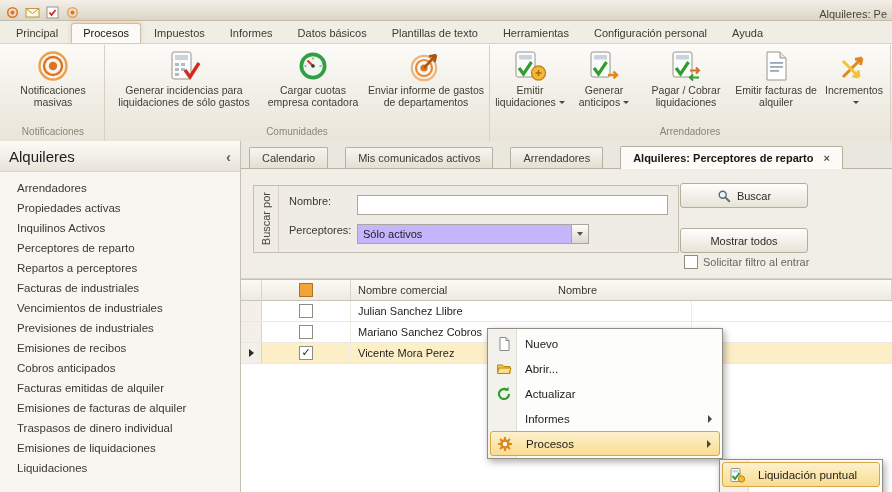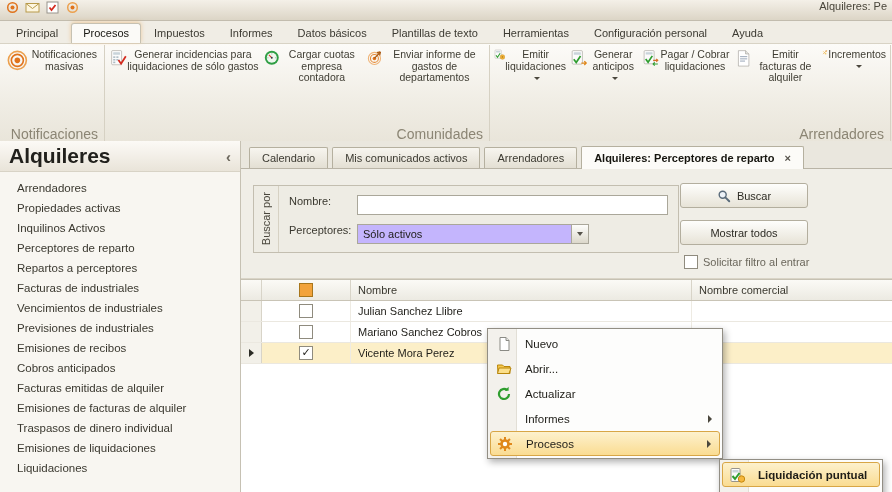--- a/index.html
+++ b/index.html
@@ -3,64 +3,64 @@
 <meta charset="utf-8">
 <style>
   html,body{margin:0;padding:0}
   body{width:892px;height:492px;position:relative;overflow:hidden;
        font-family:"Liberation Sans","DejaVu Sans",sans-serif;font-size:11px;
        color:#33322c;background:#eae7df}
   svg{display:block}
 
   
   .titlebar{height:20px;background:linear-gradient(#f4f0e8,#dcd5c6);
-            border-bottom:1px solid #c2bcae;display:flex;align-items:flex-start;padding:0 5px}
+            border-bottom:1px solid #c2bcae;display:flex;align-items:flex-end;padding:0 5px}
   .tb-icons{display:flex;gap:5px;align-items:center}
   .tb-icon{width:15px;height:15px}
   .tb-title{margin-left:auto;color:#49453a;white-space:nowrap}
 
   
   .ribbon-tabs{height:22px;background:#f0ede5;display:flex;align-items:flex-end;
                padding:0 4px;gap:1px;border-bottom:1px solid #d8d3c5}
   .rtab{padding:3px 11px 4px;color:#3c3a32;border:1px solid transparent;border-bottom:none;
         border-radius:3px 3px 0 0;white-space:nowrap}
   .rtab.active{background:#fbfaf7;border-color:#c6c1b2;color:#161510;
                box-shadow:0 -1px 4px rgba(230,140,30,.35)}
 
   
   .ribbon-body{height:96px;background:linear-gradient(#fcfbf8,#f1eee6 55%,#e9e5da);
                border-bottom:1px solid #b9b4a5;display:flex;padding:1px 0 0 2px;overflow:hidden}
   .rgroup{display:flex;flex-direction:column;border-right:1px solid #d6d1c3;
           padding:1px 2px 0 2px;flex:none}
   .rgroup-buttons{display:flex;flex:1;align-items:flex-start}
-  .rgroup-label{text-align:right;font-size:14px;color:#8b8574;padding:0 4px 2px;height:13px}
-  .rbtn{display:flex;flex-direction:row;padding:3px 2px 0;flex:none;
+  .rgroup-label{text-align:center;font-size:10px;color:#8b8574;padding:0 4px 2px;height:13px}
+  .rbtn{display:flex;flex-direction:column;align-items:center;padding:3px 2px 0;flex:none;
         border-radius:3px}
   .rico{width:34px;height:34px;margin-bottom:2px}
   .rbtn-label{font-size:10.5px;line-height:11.5px;text-align:center;color:#3f3d33}
   .drop-arrow{display:inline-block;margin-left:3px;width:0;height:0;vertical-align:middle;
               border-top:3.5px solid #4a473d;border-left:3px solid transparent;border-right:3px solid transparent}
 
   
   .workspace{position:absolute;top:141px;left:0;right:0;bottom:0;display:flex}
 
   
   .sidebar{width:240px;flex:none;background:#f8f6f1;border-right:1px solid #c6c1b3;
            display:flex;flex-direction:column;overflow:hidden}
   .sidebar-header{height:30px;flex:none;background:linear-gradient(#fcfaf6,#e9e4d9);
                   border-bottom:1px solid #d8d3c6;display:flex;align-items:center;padding:0 9px}
-  .sidebar-title{font-size:21px;font-weight:bold;color:#21201c;flex:1}
+  .sidebar-title{font-size:15px;font-weight:normal;color:#21201c;flex:1}
   .collapse-btn{color:#6b675c;font-size:15px;font-weight:bold;line-height:1}
   .collapse-btn::after{content:"‹"}
   .sidebar-items{padding-top:6px}
   .snav-item{height:20px;line-height:20px;padding-left:17px;font-size:11.5px;color:#3a382f;white-space:nowrap}
 
   
   .main{flex:1;min-width:0;display:flex;flex-direction:column;background:#efede6}
-  .doc-tabs{height:25px;flex:none;display:flex;align-items:flex-end;padding:2px 0 0 8px;gap:4px;
+  .doc-tabs{height:25px;flex:none;display:flex;align-items:flex-end;padding:2px 0 0 8px;gap:17px;
             background:#eae7de;border-bottom:1px solid #b9b4a6}
   .dtab{height:20px;display:flex;align-items:center;padding:0 12px;color:#3c3a31;
         background:linear-gradient(#f7f5ef,#e3dfd3);border:1px solid #b5b09f;border-bottom:none;
         border-radius:2px 2px 0 0;white-space:nowrap}
   .dtab.active{background:#fcfbf8;font-weight:bold;color:#16150f;height:22px;margin-bottom:-1px}
   .dtab-close{margin-left:10px;color:#55524a;font-weight:bold}
   .dtab-close::after{content:"×"}
 
   
   .search-area{position:relative;height:109px;flex:none;background:#f0eee7;border-bottom:1px solid #d9d4c7}
@@ -77,21 +77,21 @@
   .fselect{width:230px;height:18px;background:#c4b5fd;border:1px solid #aaa79a;display:flex;align-items:center}
   .fselect-val{flex:1;padding:0 5px;color:#1d1c17}
   .fselect-btn{width:16px;height:100%;background:linear-gradient(#fdfdfb,#dcd8cb);
                border-left:1px solid #aaa79a;display:flex;align-items:center;justify-content:center}
   .tri-down{width:0;height:0;border-top:4px solid #55524a;border-left:3.5px solid transparent;
             border-right:3.5px solid transparent}
   .search-buttons{position:absolute;left:439px;top:14px}
   .btn{width:126px;height:23px;border:1px solid #b3ae9e;border-radius:3px;
        background:linear-gradient(#fefefc,#e7e3d7);display:flex;align-items:center;
        justify-content:center;gap:6px;color:#2e2c25}
-  .btn + .btn{margin-top:12px}
+  .btn + .btn{margin-top:20px}
   .btn-icon{width:14px;height:14px}
   .filter-check{position:absolute;left:443px;top:86px;display:flex;align-items:center;gap:5px;color:#6b675c}
   .cb{width:12px;height:12px;background:#fff;border:1px solid #8f8b7e;flex:none;
       display:flex;align-items:center;justify-content:center}
   .cb.checked::after{content:"✓";font-family:"DejaVu Sans",sans-serif;font-size:11px;
                      font-weight:bold;color:#1c1b16;line-height:10px}
 
   
   .grid{flex:1;background:#fff;display:flex;flex-direction:column;overflow:hidden;border-top:1px solid #c6c1b3}
   .grid-header{display:flex;height:20px;flex:none;background:linear-gradient(#fbfaf6,#eceae2);
@@ -119,21 +119,21 @@
   .mi-icon svg{width:16px;height:16px}
   .mi-label{flex:1;padding-left:9px;font-size:11.5px;color:#1e1d18;white-space:nowrap}
   .mi-arrow{width:12px;flex:none;display:flex;justify-content:center}
   .mi-arrow-tri{width:0;height:0;border-left:4px solid #4a473d;border-top:4px solid transparent;
                 border-bottom:4px solid transparent}
   .menu-item.highlighted{background:linear-gradient(#fdf1cd,#fadc92);border:1px solid #d8a646;
                          border-radius:3px;height:23px}
   .submenu{position:absolute;left:719px;top:459px;width:158px;height:62px;z-index:11;
       background:linear-gradient(to right,#f3f1ec 0 28px,#e2dfd6 28px 29px,#fdfdfc 29px);
       border:1px solid #928e84;box-shadow:2px 3px 7px rgba(0,0,0,.32);padding:2px}
-  .submenu .mi-label{font-weight:bold}
+  .submenu .mi-label{font-weight:normal}
 </style>
 </head>
 <body>
 
 <div class="titlebar">
   <div class="tb-icons">
     <span class="tb-icon">
       <svg viewBox="0 0 15 15">
           <circle cx="7.5" cy="7.5" r="2" fill="#e0731c"></circle>
           <circle cx="7.5" cy="7.5" r="4.8" fill="none" stroke="#e0731c" stroke-width="1.5"></circle>
@@ -386,22 +386,22 @@
         <span>Solicitar filtro al entrar</span>
       </div>
     </div>
 
     <div class="grid">
       <div class="grid-header">
         <div class="gh-cell col-ind"></div>
         <div class="gh-cell col-cb">
           <span class="cb-orange"></span>
         </div>
+        <div class="gh-cell col-com">Nombre comercial</div>
         <div class="gh-cell col-nombre">Nombre</div>
-        <div class="gh-cell col-com">Nombre comercial</div>
       </div>
 
       <div class="grid-row">
         <div class="gr-cell col-ind"></div>
         <div class="gr-cell col-cb">
             <span class="cb"></span>
           </div>
         <div class="gr-cell col-nombre">Julian Sanchez Llibre</div>
         <div class="gr-cell col-com"></div>
       </div>

